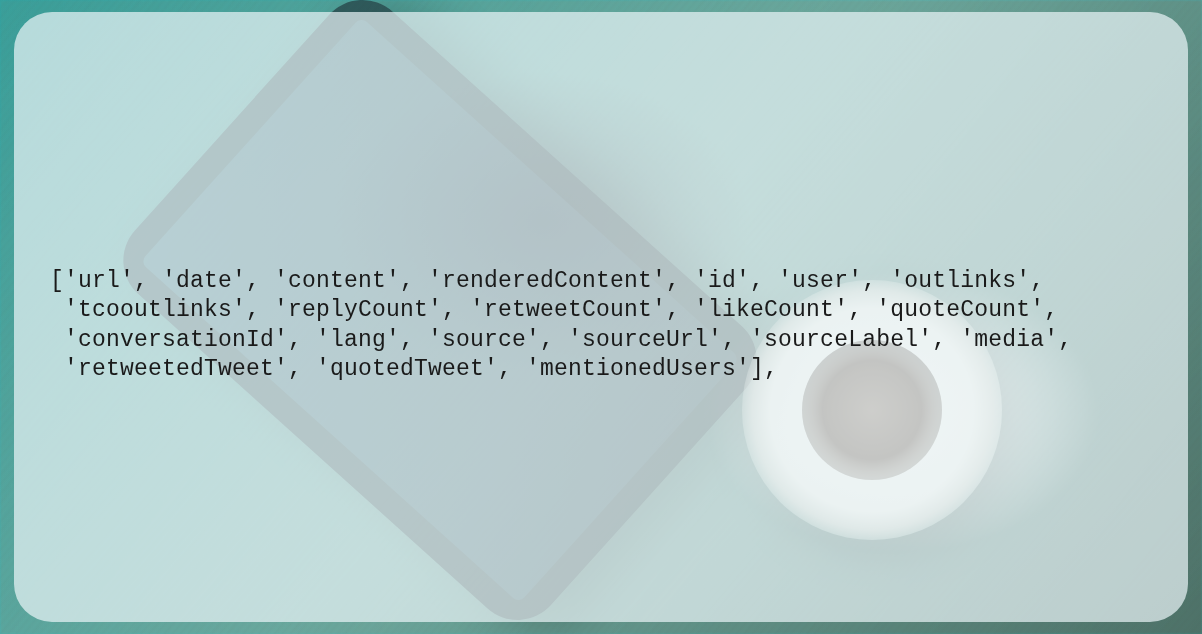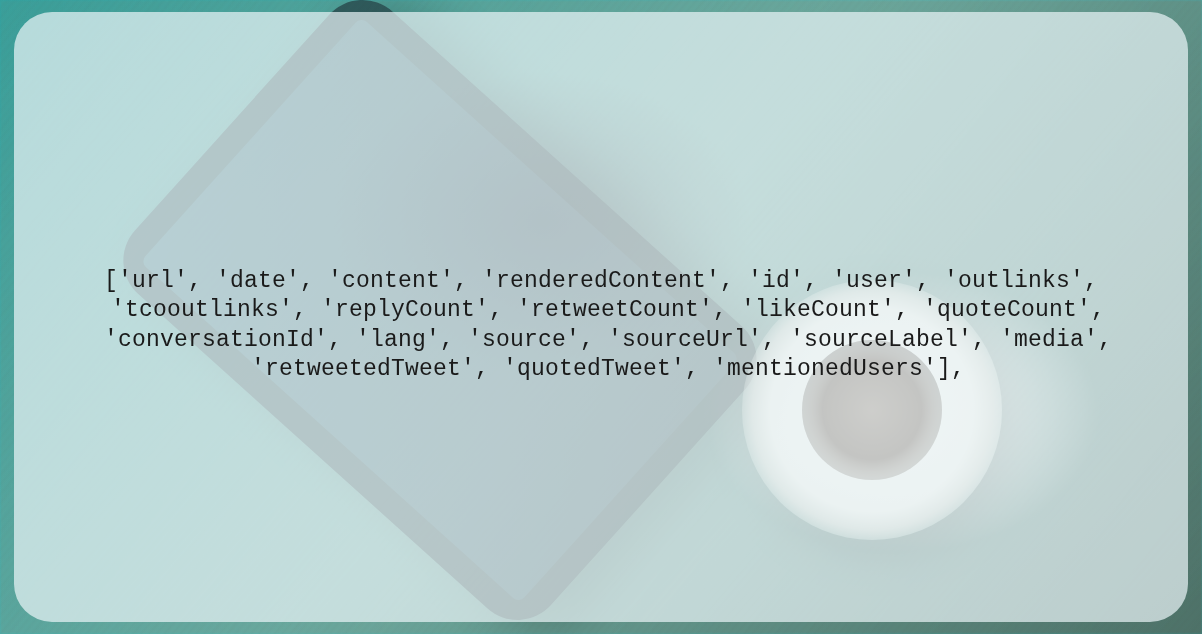--- a/index.html
+++ b/index.html
@@ -77,21 +77,20 @@
     }
     .panel {
       position: absolute;
       left: 14px;
       top: 12px;
       right: 14px;
       bottom: 12px;
       background: rgba(235, 245, 248, 0.7);
       border-radius: 38px;
       backdrop-filter: blur(0.5px);
-      text-align: center;
     }
     .code-block {
       position: absolute;
       left: 36px;
       top: 255px;
       right: 36px;
       font-family: 'Courier New', Courier, monospace;
       font-size: 23px;
       line-height: 1.28;
       color: #1a1a1a;

